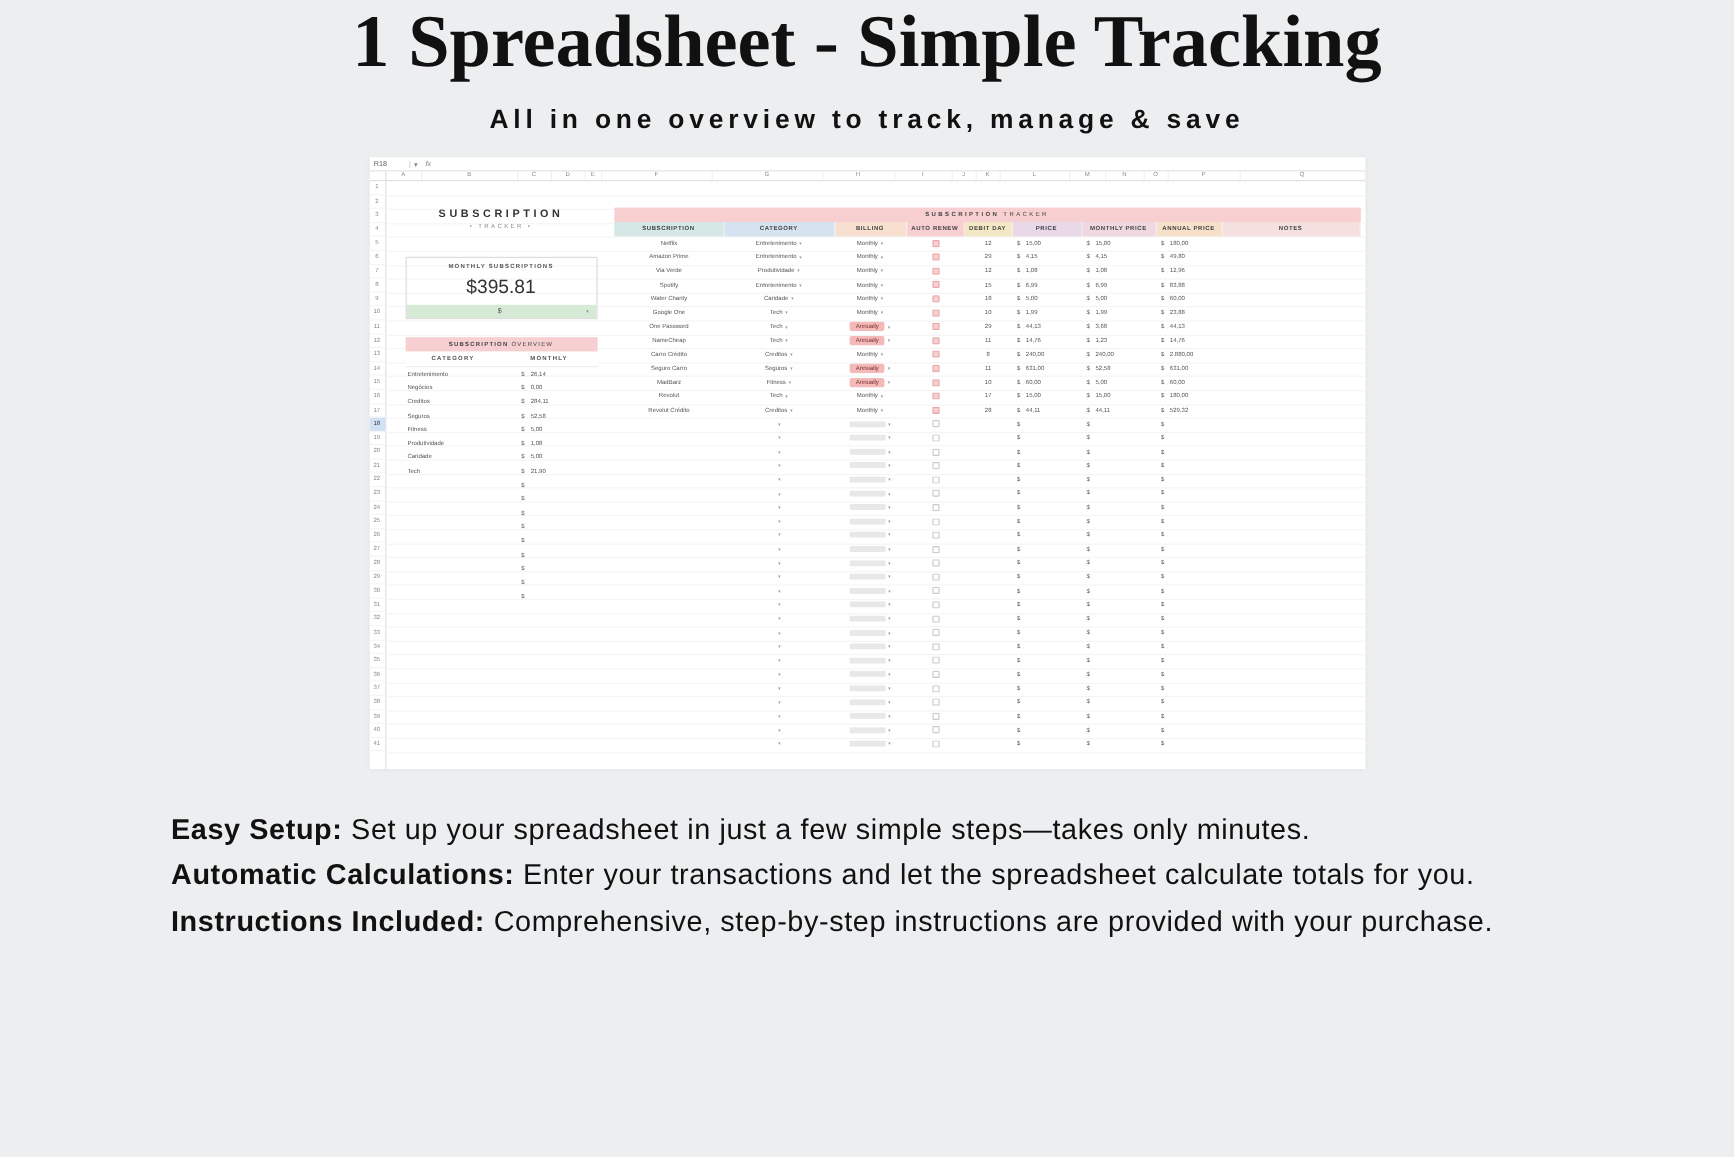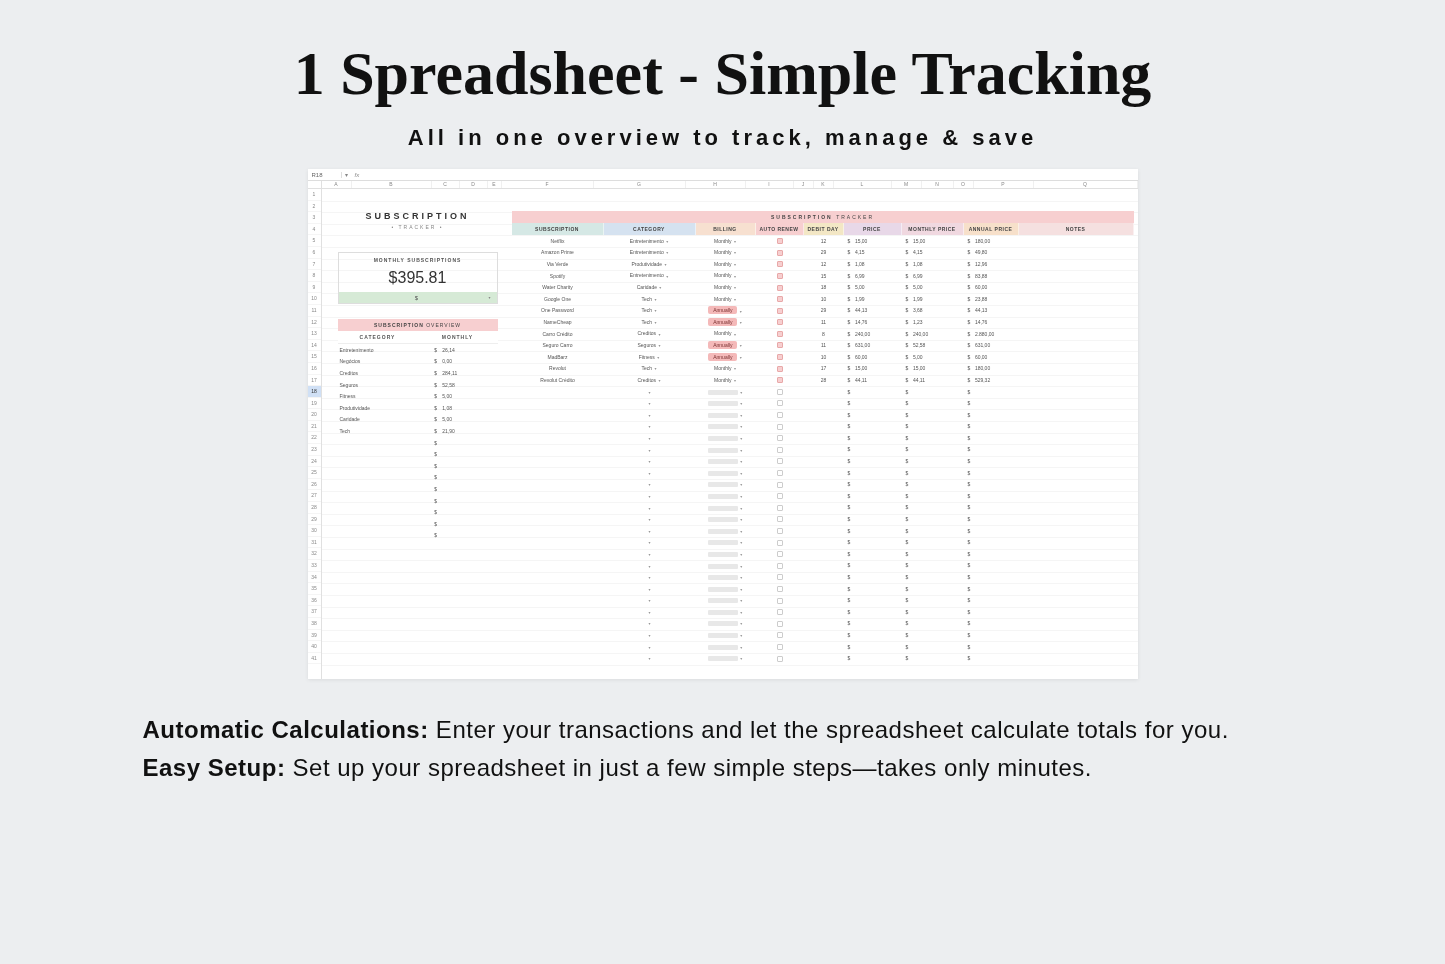--- a/index.html
+++ b/index.html
@@ -10,21 +10,20 @@
     height: 964px;
     overflow: hidden;
     position: relative;
   }
   .page-title {
     font-family: Georgia, 'Times New Roman', serif;
     font-size: 62px;
     font-weight: 800;
     text-align: center;
     color: #111;
-    margin-top: 38px;
     letter-spacing: 0px;
   }
   .page-subtitle {
     text-align: center;
     font-size: 22px;
     font-weight: 700;
     letter-spacing: 4px;
     color: #111;
     margin-top: 16px;
   }
@@ -783,15 +782,16 @@
               <div class="td td-annual w-annual"><span class="curr">$</span></div>
               <div class="td w-notes notes-col"></div>
             </div>
           </div>
       </div>
     </div>
   </div>
 </div>
 
 <div class="features" id="features">
+    <div class="feature-line"><b>Easy Setup:</b><span> Set up your spreadsheet in just a few simple steps—takes only minutes.</span></div>
     <div class="feature-line"><b>Automatic Calculations:</b><span> Enter your transactions and let the spreadsheet calculate totals for you.</span></div>
-    <div class="feature-line"><b>Easy Setup:</b><span> Set up your spreadsheet in just a few simple steps—takes only minutes.</span></div>
+    <div class="feature-line"><b>Instructions Included:</b><span> Comprehensive, step-by-step instructions are provided with your purchase.</span></div>
   </div>
 
 </body></html>

